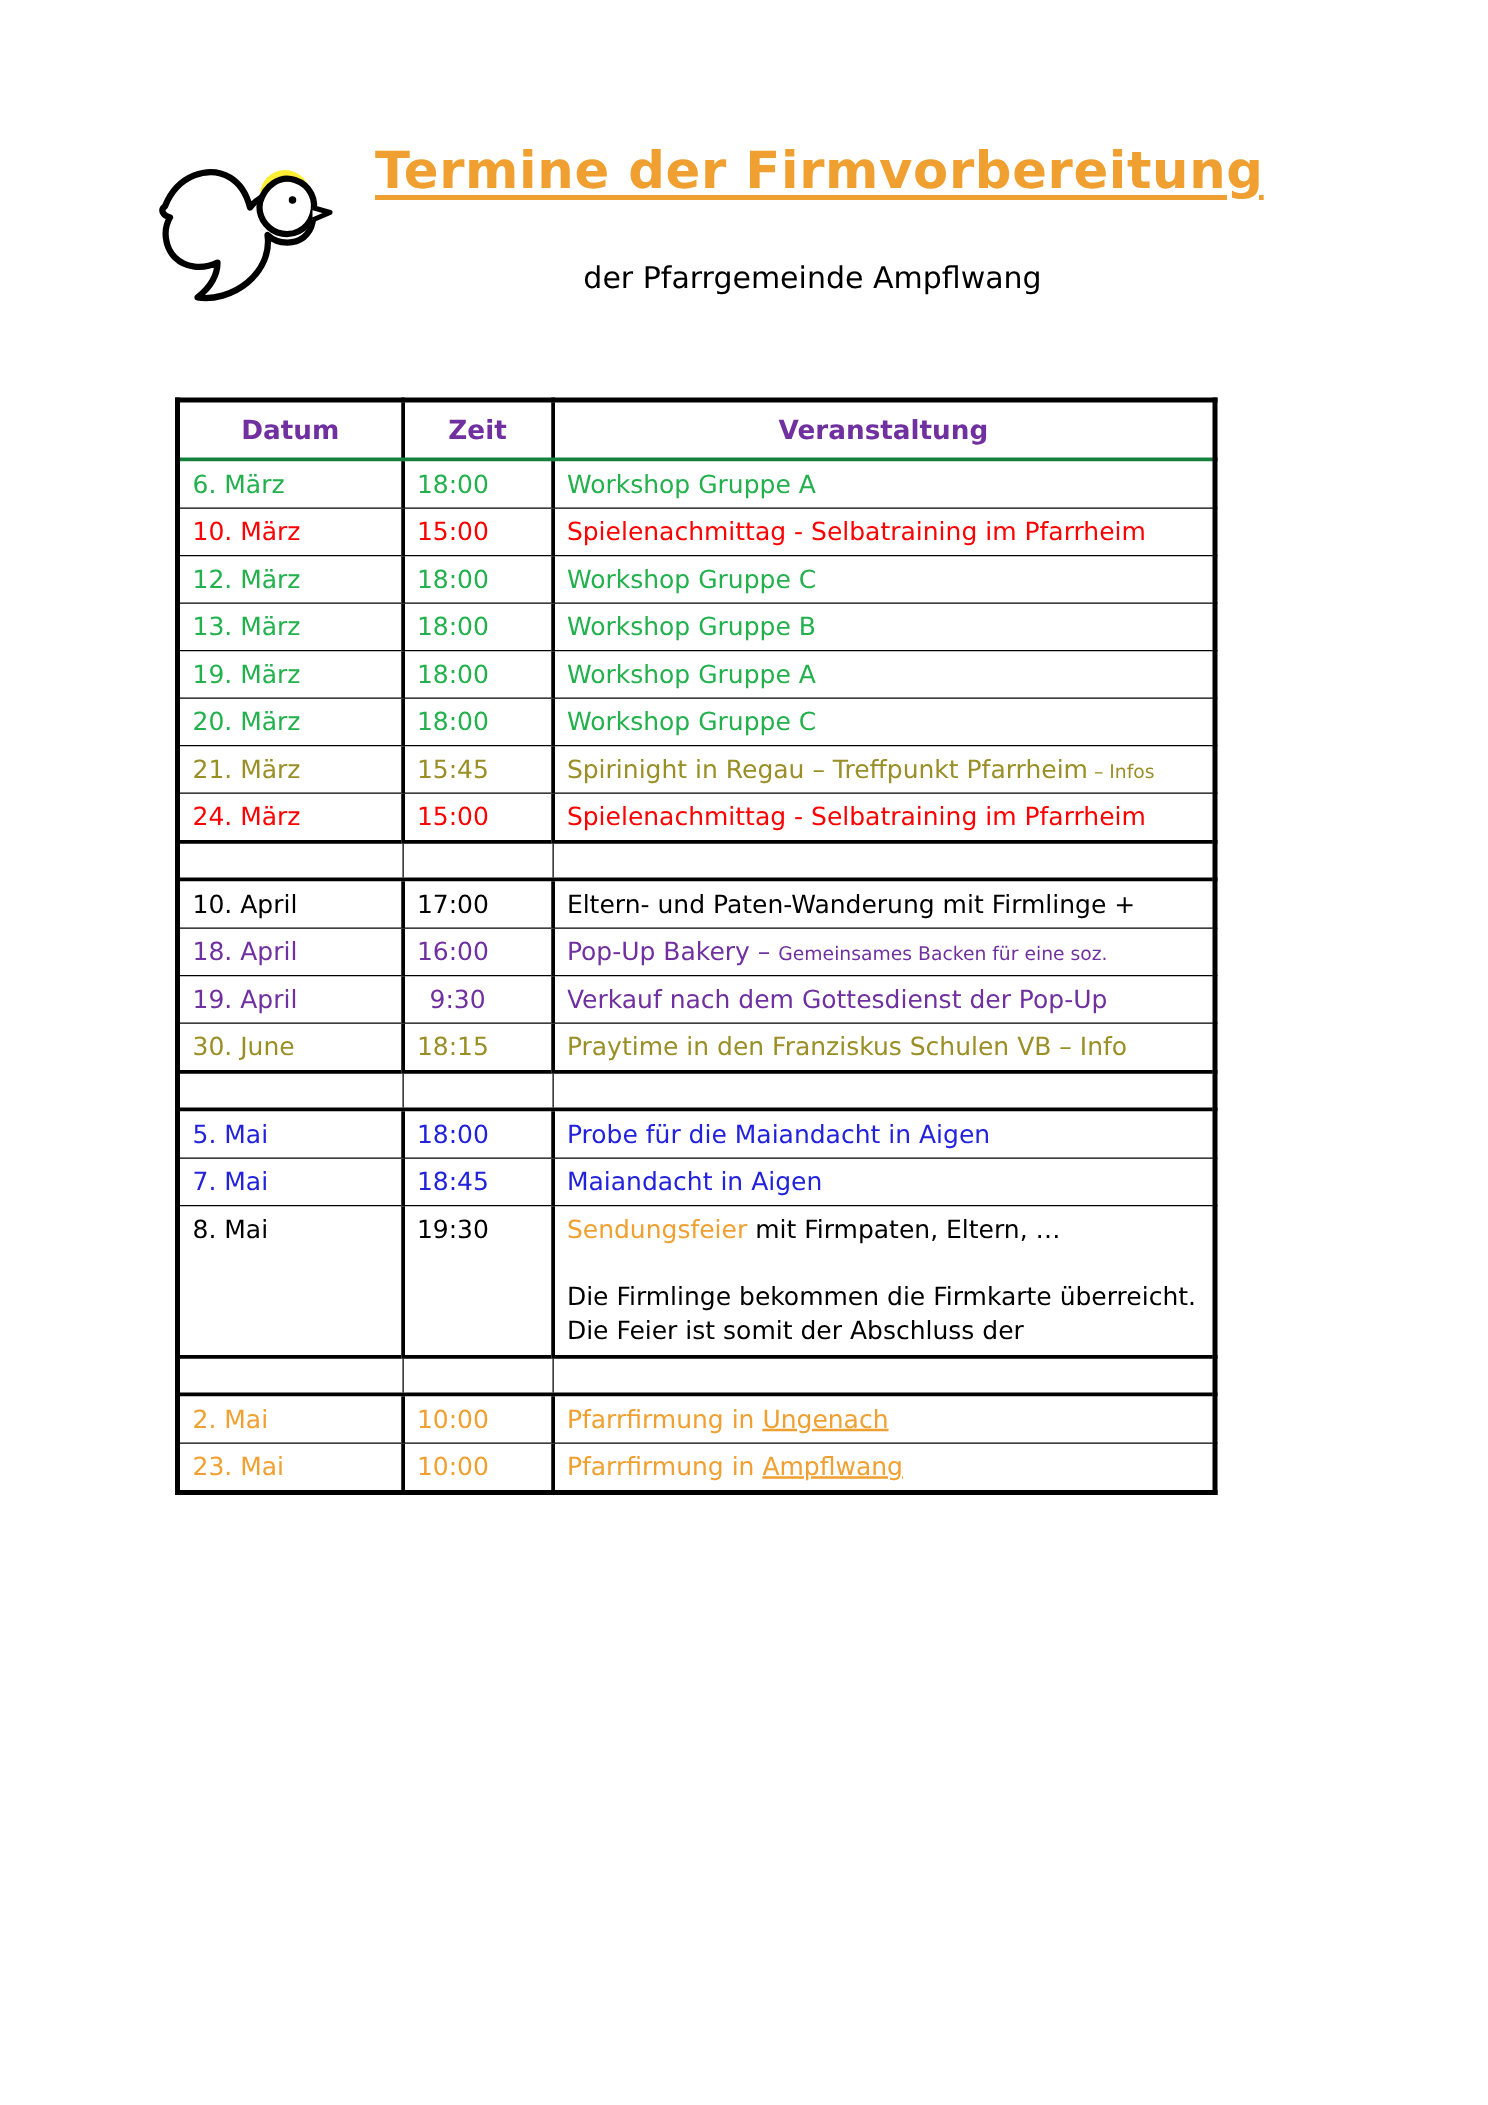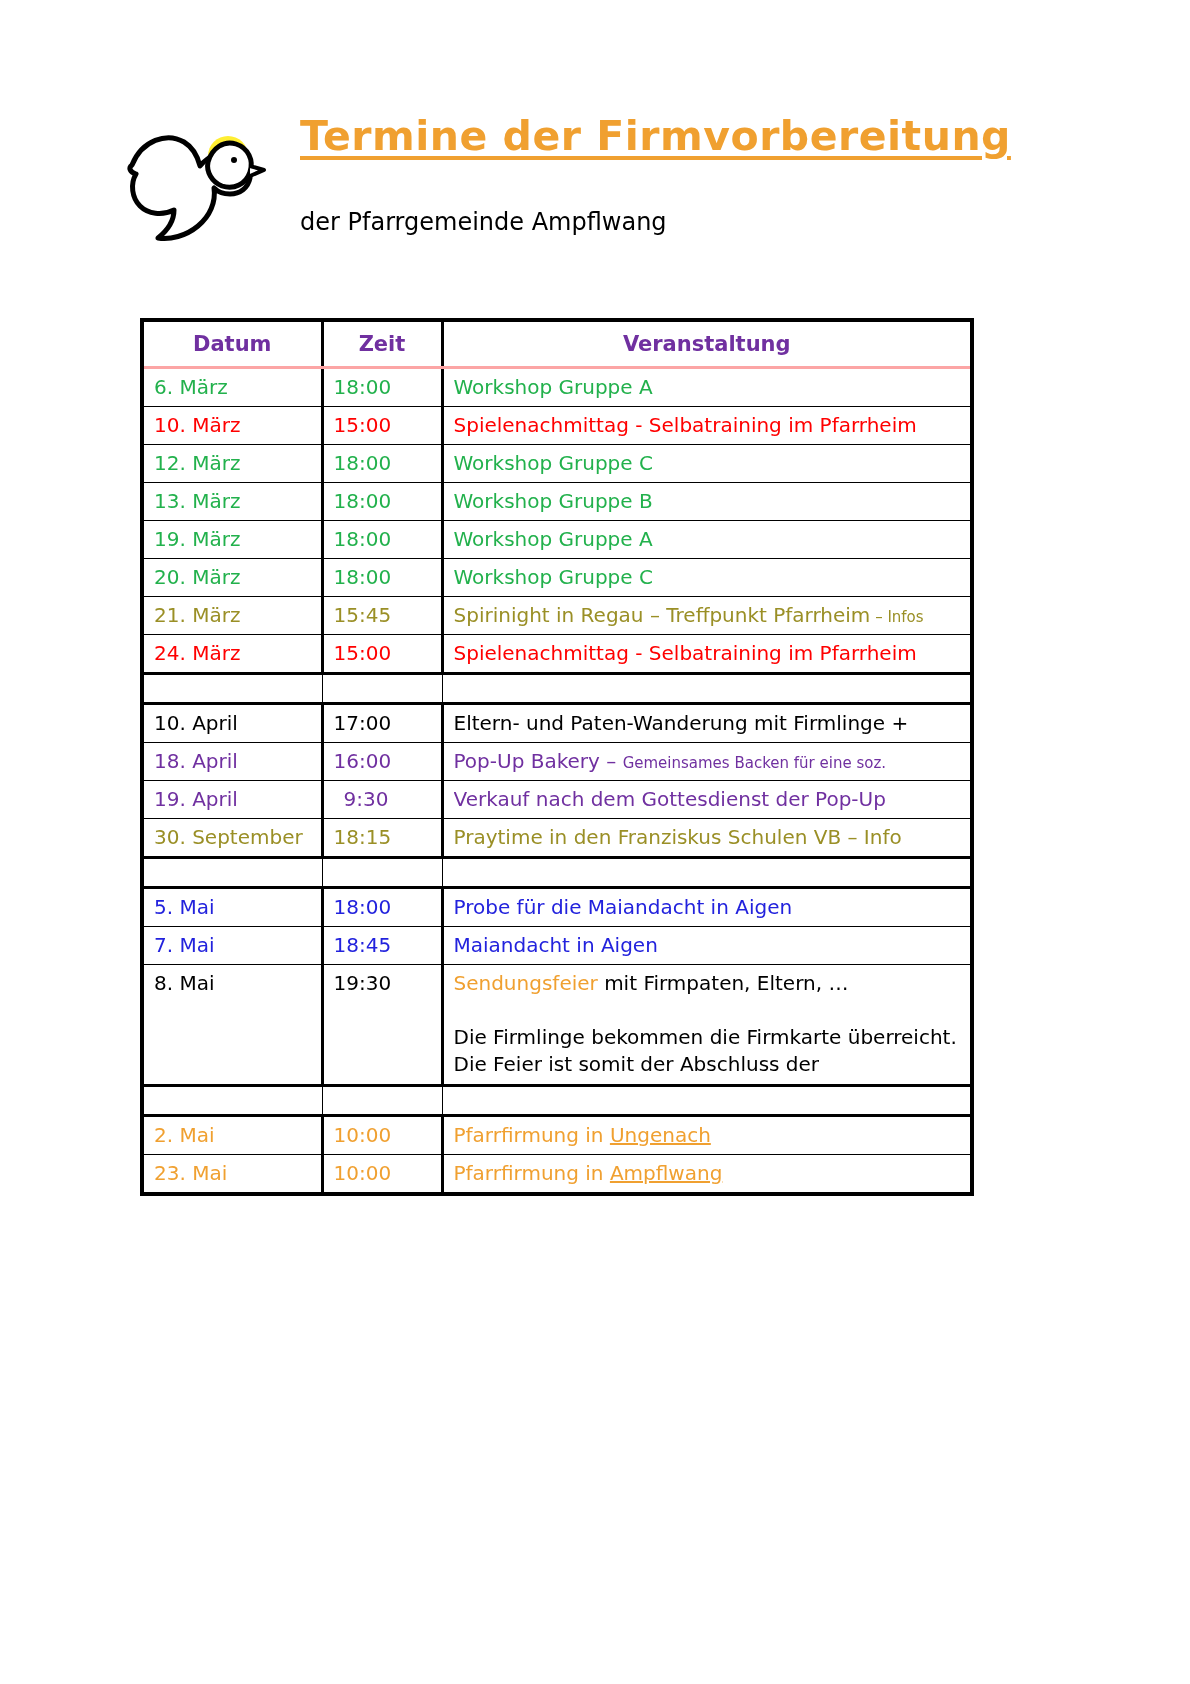--- a/index.html
+++ b/index.html
@@ -51,21 +51,21 @@
     text-underline-offset: 6px;
     letter-spacing: 0.5px;
     white-space: nowrap;
   }
 
   .subtitle {
     position: absolute;
     left: 300px;
     top: 208px;
     width: 700px;
-    text-align: left;
+    text-align: center;
     font-size: 24px;
     color: #000000;
   }
 
   
   .table-wrap {
     position: absolute;
     left: 140px;
     top: 318px;
     width: 830px;
@@ -96,21 +96,21 @@
   table.schedule td.date,
   table.schedule td.time {
     border-right: 3px solid #000000;
   }
 
   table.schedule th {
     text-align: center;
     font-weight: bold;
     color: #7030a0;
     font-size: 21px;
-    border-bottom: 3px solid #fca5a5;
+    border-bottom: 3px solid #15803d;
     padding-top: 9px;
     padding-bottom: 9px;
   }
   table.schedule th.th-date,
   table.schedule th.th-time {
     border-right: 3px solid #000000;
   }
 
   td.time { text-align: left; }
   td.time.right { text-align: right; padding-right: 52px; }
@@ -279,21 +279,21 @@
             </td>
           </tr>
           <tr>
             <td class="date c-purple">19. April</td>
             <td class="time c-purple right">9:30</td>
             <td class="event c-purple">
               <div class="clip"><span>Verkauf nach dem Gottesdienst der Pop-Up</span></div>
             </td>
           </tr>
           <tr>
-            <td class="date c-olive">30. September</td>
+            <td class="date c-olive">30. June</td>
             <td class="time c-olive">18:15</td>
             <td class="event c-olive">
               <div class="clip"><span>Praytime in den Franziskus Schulen VB – Info</span></div>
             </td>
           </tr>
           <tr class="spacer">
             <td class="date"></td>
             <td class="time"></td>
             <td class="event"></td>
           </tr>

